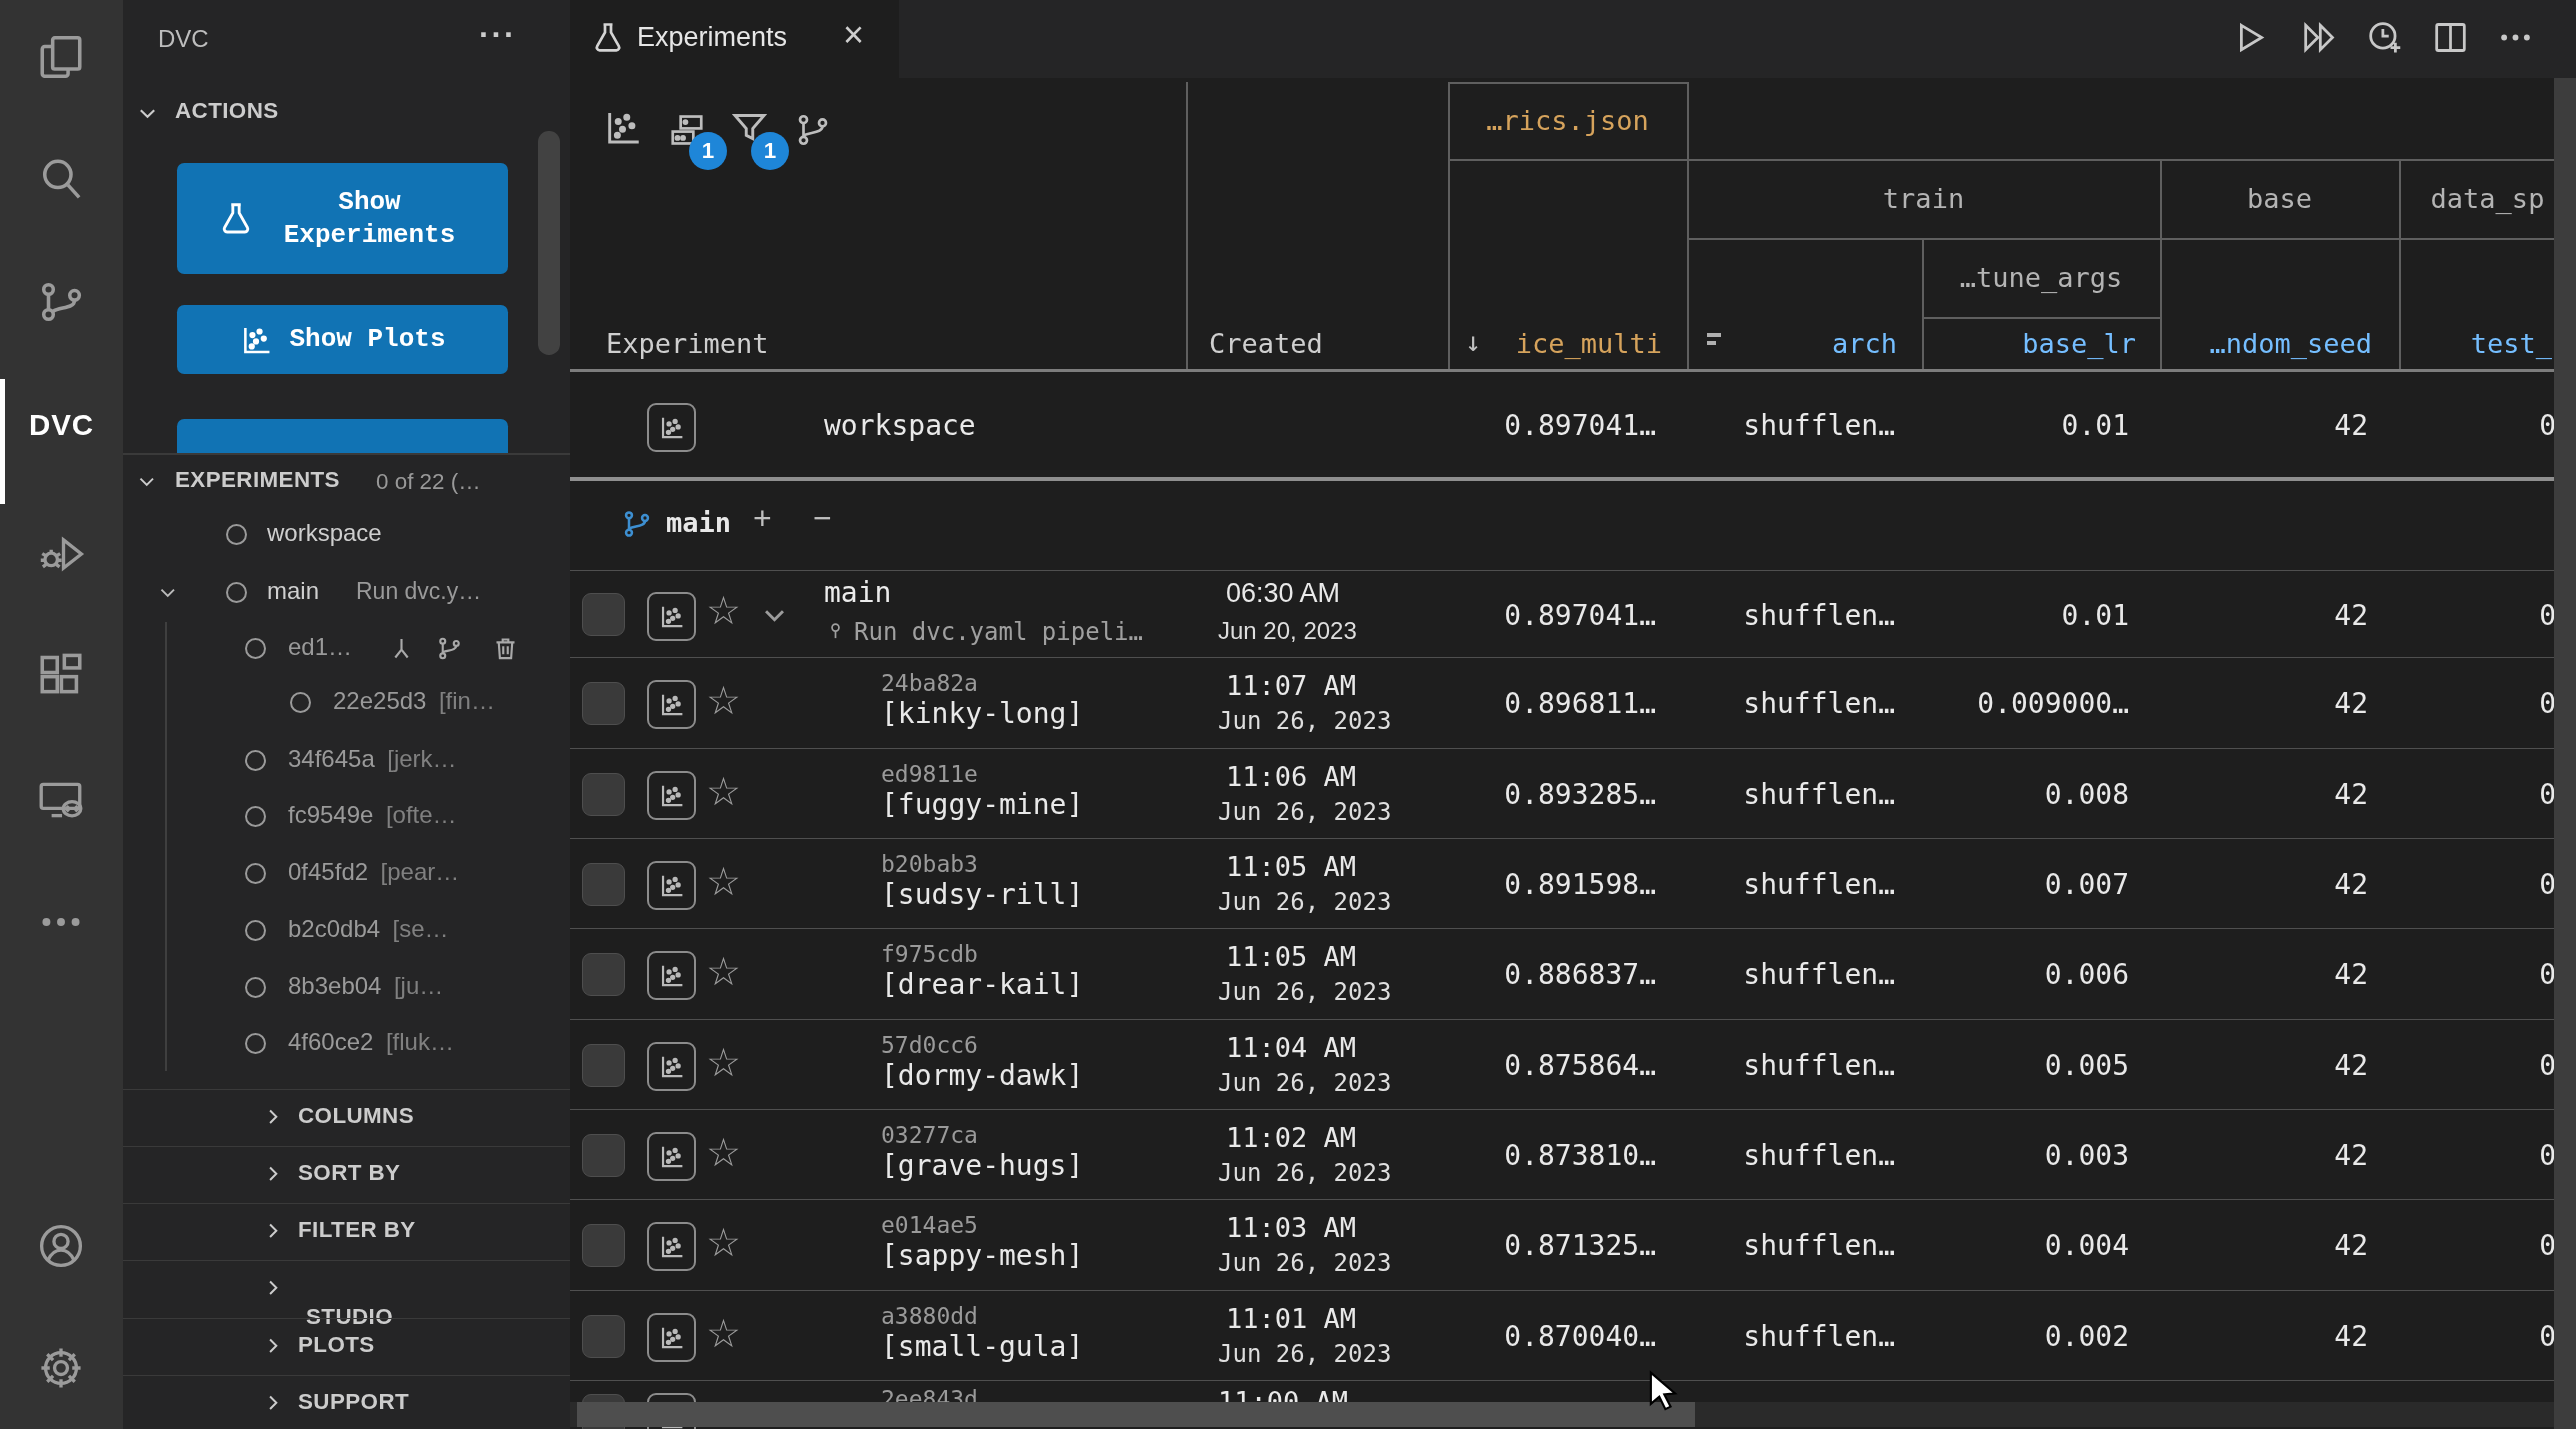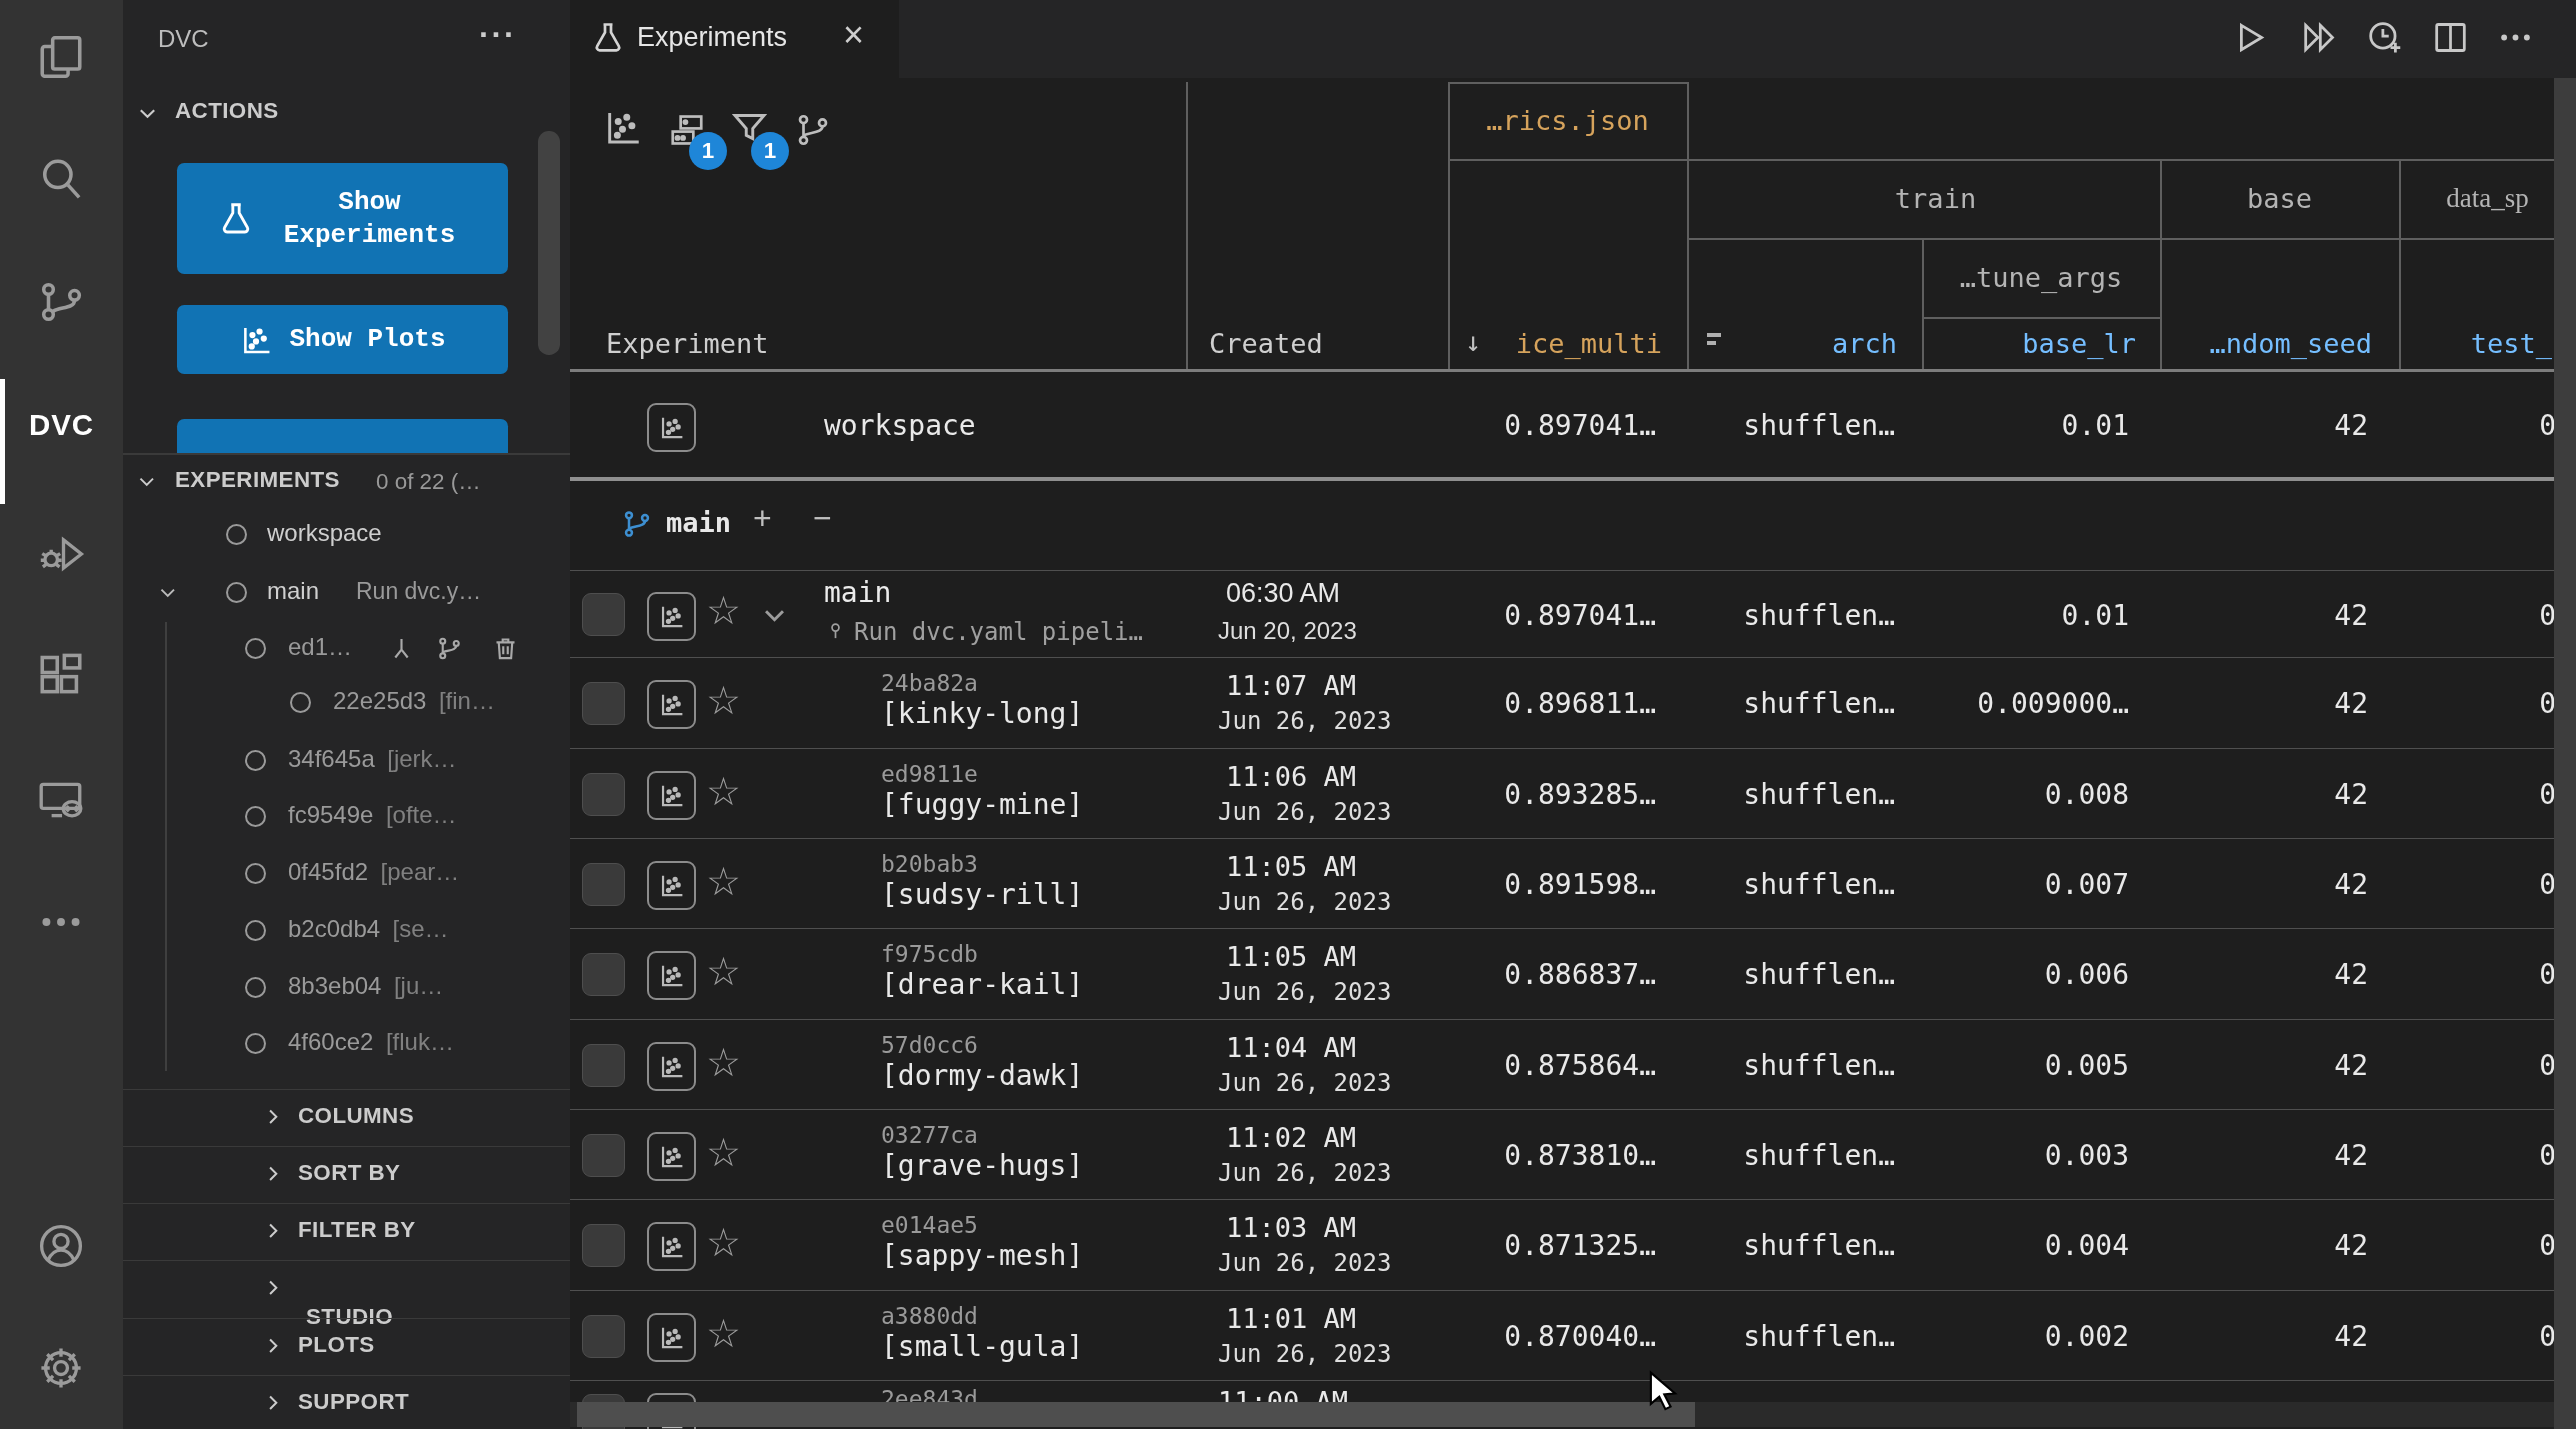--- a/index.html
+++ b/index.html
@@ -405,24 +405,24 @@
   <div class="abs vline" style="left:1922px;top:238px;height:131px;"></div>
   <div class="abs vline" style="left:2160px;top:159px;height:210px;"></div>
   <div class="abs vline" style="left:2399px;top:159px;height:210px;"></div>
   <div class="abs hline" style="left:1448px;top:82px;width:239px;"></div>
   <div class="abs hline" style="left:1448px;top:159px;width:1128px;"></div>
   <div class="abs hline" style="left:1687px;top:238px;width:889px;"></div>
   <div class="abs hline" style="left:1922px;top:317px;width:238px;"></div>
   <div class="abs hdr-bottom"></div>
 
   <div class="abs group-cell mono metric-c" style="left:1448px;top:82px;width:239px;height:77px;">…rics.json</div>
-  <div class="abs group-cell mono" style="left:1687px;top:159px;width:473px;height:79px;padding-left:12px;">train</div>
+  <div class="abs group-cell mono" style="left:1687px;top:159px;width:473px;height:79px;">train</div>
   <div class="abs group-cell mono" style="left:1922px;top:238px;width:238px;height:79px;">…tune_args</div>
   <div class="abs group-cell mono" style="left:2160px;top:159px;width:239px;height:79px;">base</div>
-  <div class="abs group-cell mono" style="left:2399px;top:159px;width:177px;height:79px;font-family:Liberation Serif, serif;">data_sp</div>
+  <div class="abs group-cell mono" style="left:2399px;top:159px;width:177px;height:79px;">data_sp</div>
 
   <div class="abs leaf-cell mono" style="left:606px;color:#cfcfcf;">Experiment</div>
   <div class="abs leaf-cell mono" style="left:1209px;color:#cfcfcf;">Created</div>
   <div class="abs mono" style="left:1465px;top:326px;font-size:27px;color:#c0c0c0;">↓</div>
   <div class="abs leaf-cell mono right metric-c" style="left:1448px;width:214px;">ice_multi</div>
   <div class="abs filter-ind" style="left:1707px;top:333px;">
       <span style="width:14.3px;"></span>
       <span style="width:9px;"></span>
     </div>
   <div class="abs leaf-cell mono right param-c" style="left:1687px;width:210px;">arch</div>

